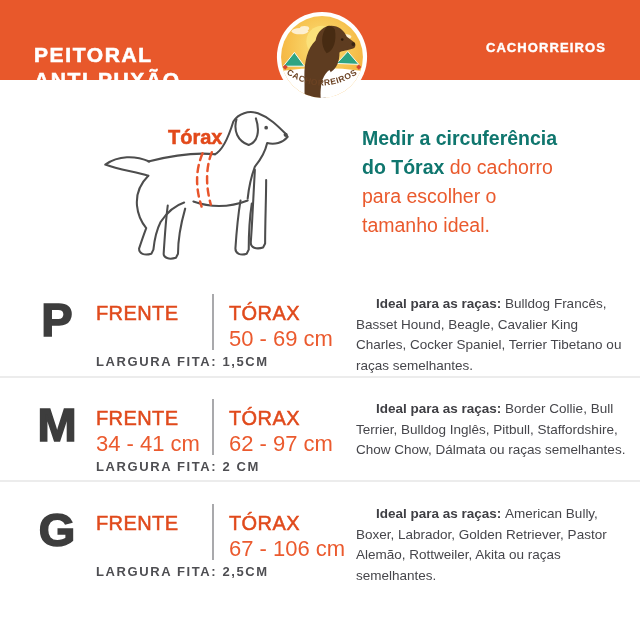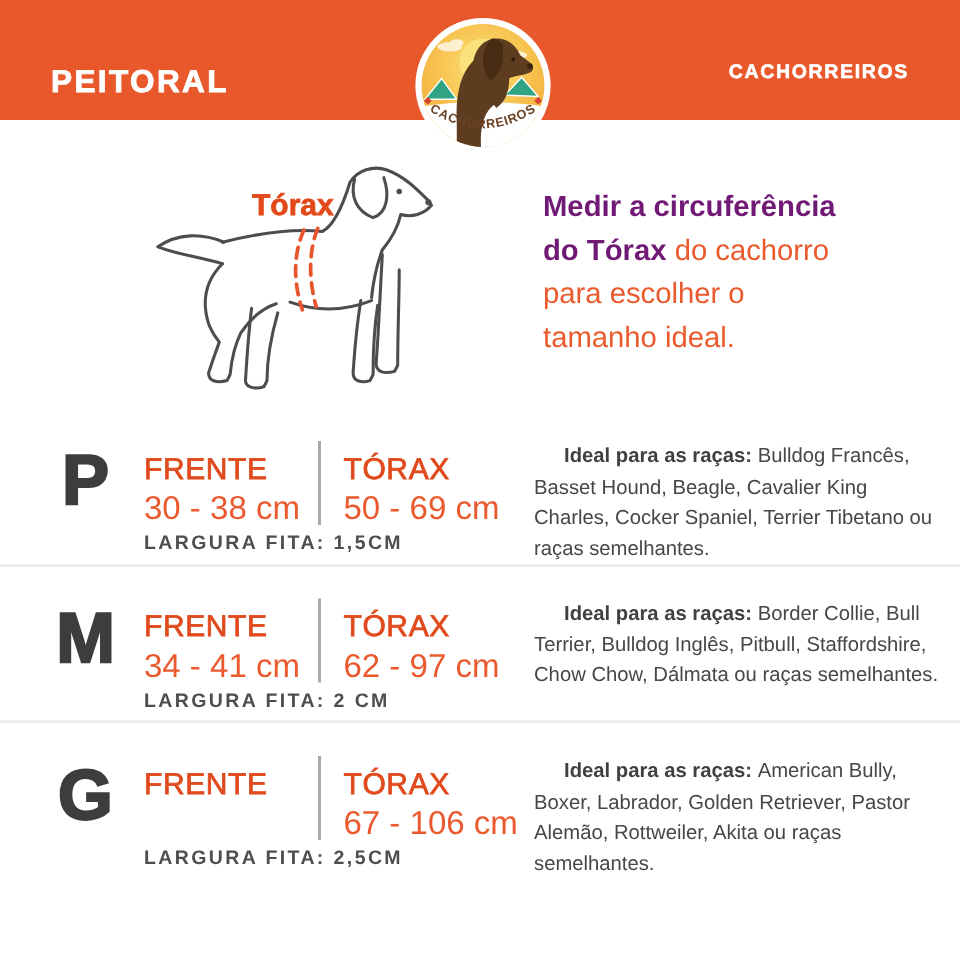--- a/index.html
+++ b/index.html
@@ -15,21 +15,21 @@
   .logo{position:absolute;left:276px;top:11px;width:92px;height:92px;z-index:5;}
 
   
   .dog{position:absolute;left:96px;top:106px;width:205px;height:154px;}
   .torax-label{position:absolute;left:168px;top:126px;color:#E2491A;font-size:20px;
                font-weight:700;-webkit-text-stroke:0.5px #E2491A;}
 
   
   .instruction{position:absolute;left:362px;top:124px;width:250px;font-size:19.5px;
                line-height:29px;color:#EA5A2D;}
-  .instruction b{color:#701a75;font-weight:700;}
+  .instruction b{color:#0f766e;font-weight:700;}
 
   
   .row{position:absolute;left:0;width:640px;height:95px;}
   .row-p{top:286px;} .row-m{top:391px;} .row-g{top:496px;}
   .size-letter{position:absolute;left:32px;top:10px;width:50px;text-align:center;
                font-size:47px;font-weight:700;color:#3D3D3D;line-height:48px;
                -webkit-text-stroke:1.6px #3D3D3D;}
   .col-label{position:absolute;top:16px;font-size:20px;font-weight:400;color:#E04A1C;
              letter-spacing:0.4px;-webkit-text-stroke:0.5px #E04A1C;}
   .col-value{position:absolute;top:40px;font-size:22px;font-weight:400;color:#EB5A2E;}
@@ -44,20 +44,21 @@
   .hdiv1{top:376px;} .hdiv2{top:480px;}
 </style>
 </head>
 <body>
 
 <div class="canvas">
 
   <div class="band"></div>
   <div class="title">
     <div>PEITORAL</div>
+    <div>ANTI-PUXÃO</div>
   </div>
   <div class="brand">CACHORREIROS</div>
 
   <svg class="logo" viewBox="0 0 100 100">
     <defs>
       <clipPath id="lc">
           <circle cx="50" cy="50" r="44.5"></circle>
         </clipPath>
       <radialGradient id="sky" cx="50%" cy="38%" r="72%">
         <stop offset="0%" stop-color="#FBE27A"></stop>
@@ -122,21 +123,20 @@
   <div class="instruction">
     <div><b>Medir a circuferência</b></div>
     <div><b>do Tórax</b><span> do cachorro</span></div>
     <div>para escolher o</div>
     <div>tamanho ideal.</div>
   </div>
 
   <div class="row row-p">
     <div class="size-letter">P</div>
     <div class="col-label front-col">FRENTE</div>
-    <div class="col-value front-col">30 - 38 cm</div>
     <div class="vdiv"></div>
     <div class="col-label chest-col">TÓRAX</div>
     <div class="col-value chest-col">50 - 69 cm</div>
     <div class="strap">LARGURA FITA: 1,5CM</div>
     <div class="breeds"><b>Ideal para as raças: </b><span>Bulldog Francês, Basset Hound, Beagle, Cavalier King Charles, Cocker Spaniel, Terrier Tibetano ou raças semelhantes.</span></div>
   </div>
 
   <div class="hdiv hdiv1"></div>
 
   <div class="row row-m">

